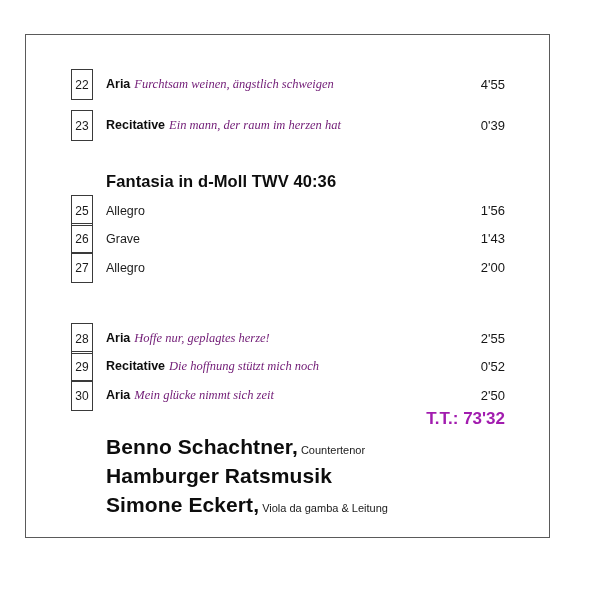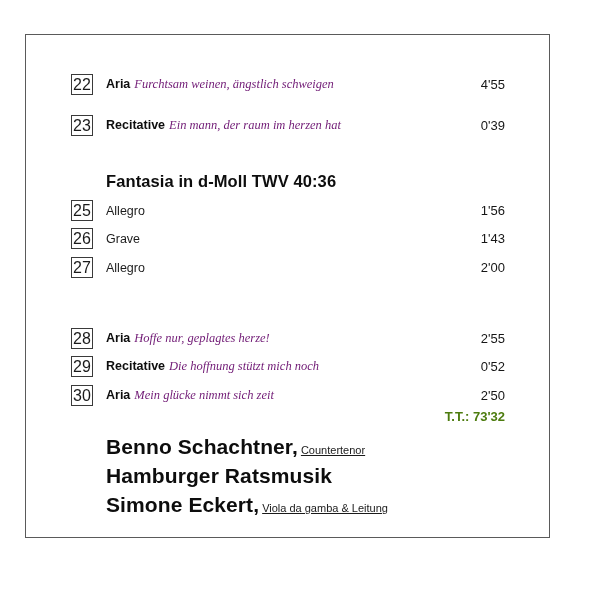--- a/index.html
+++ b/index.html
@@ -40,26 +40,26 @@
     position: absolute;
     left: 45px;
     right: 44px;
     height: 21px;
     display: flex;
     align-items: center;
   }
   .numbox {
     box-sizing: border-box;
     width: 22px;
-    height: 21px;
+    height: 31px;
     border: 1px solid #3a3a3a;
     display: flex;
     align-items: center;
     justify-content: center;
-    font-size: 16px;
+    font-size: 12px;
     color: #1a1a1a;
     flex: 0 0 auto;
   }
   .label {
     margin-left: 13px;
     flex: 1 1 auto;
     font-size: 12.5px;
     white-space: nowrap;
     overflow: hidden;
     color: #161616;
@@ -81,42 +81,41 @@
   }
   .time {
     font-size: 13px;
     flex: 0 0 auto;
     color: #161616;
   }
   .total {
     position: absolute;
     right: 44px;
     top: 374px;
-    font-size: 13px;
+    font-size: 17px;
     font-weight: bold;
-    color: #4d7c0f;
+    color: #a21caf;
     white-space: nowrap;
   }
   .credit {
     position: absolute;
     left: 80px;
     font-size: 21px;
     line-height: 28px;
     font-weight: bold;
     letter-spacing: 0.1px;
     white-space: nowrap;
     color: #0d0d0d;
   }
   .credit .role {
     font-size: 11px;
     font-weight: normal;
     letter-spacing: 0;
     margin-left: 3px;
     color: #1a1a1a;
-    text-decoration: underline;
   }
 </style>
 </head>
 <body>
 
 <div class="page">
   <div class="frame">
 
 
     <div class="row" style="top:39px">

